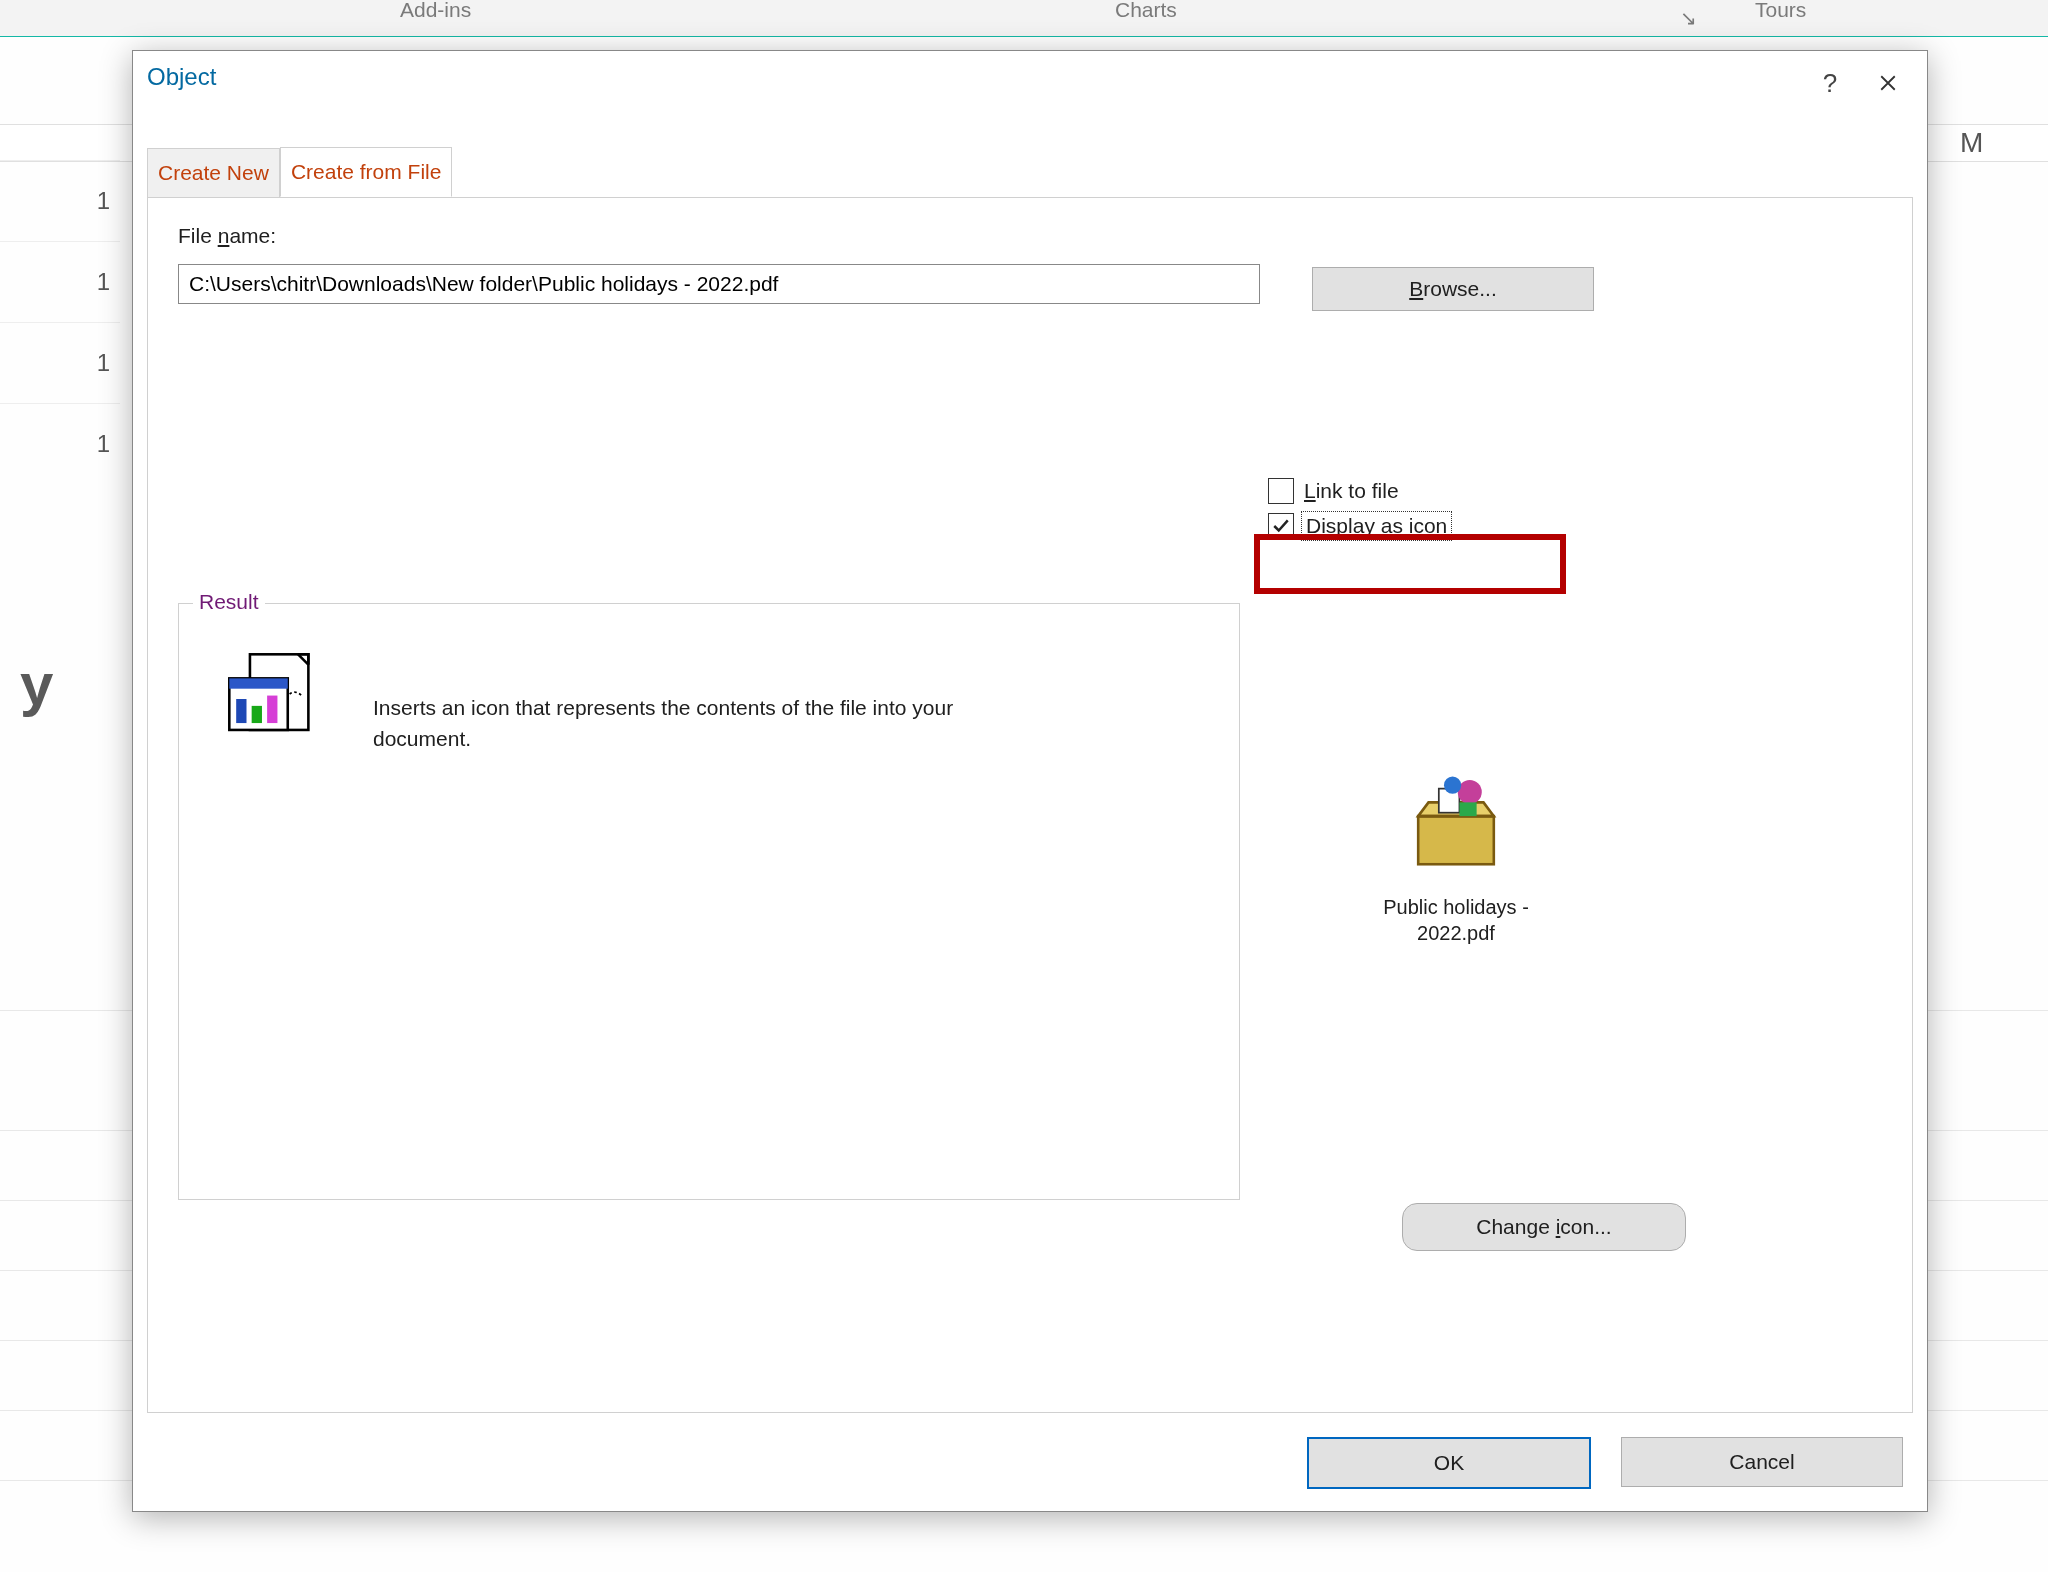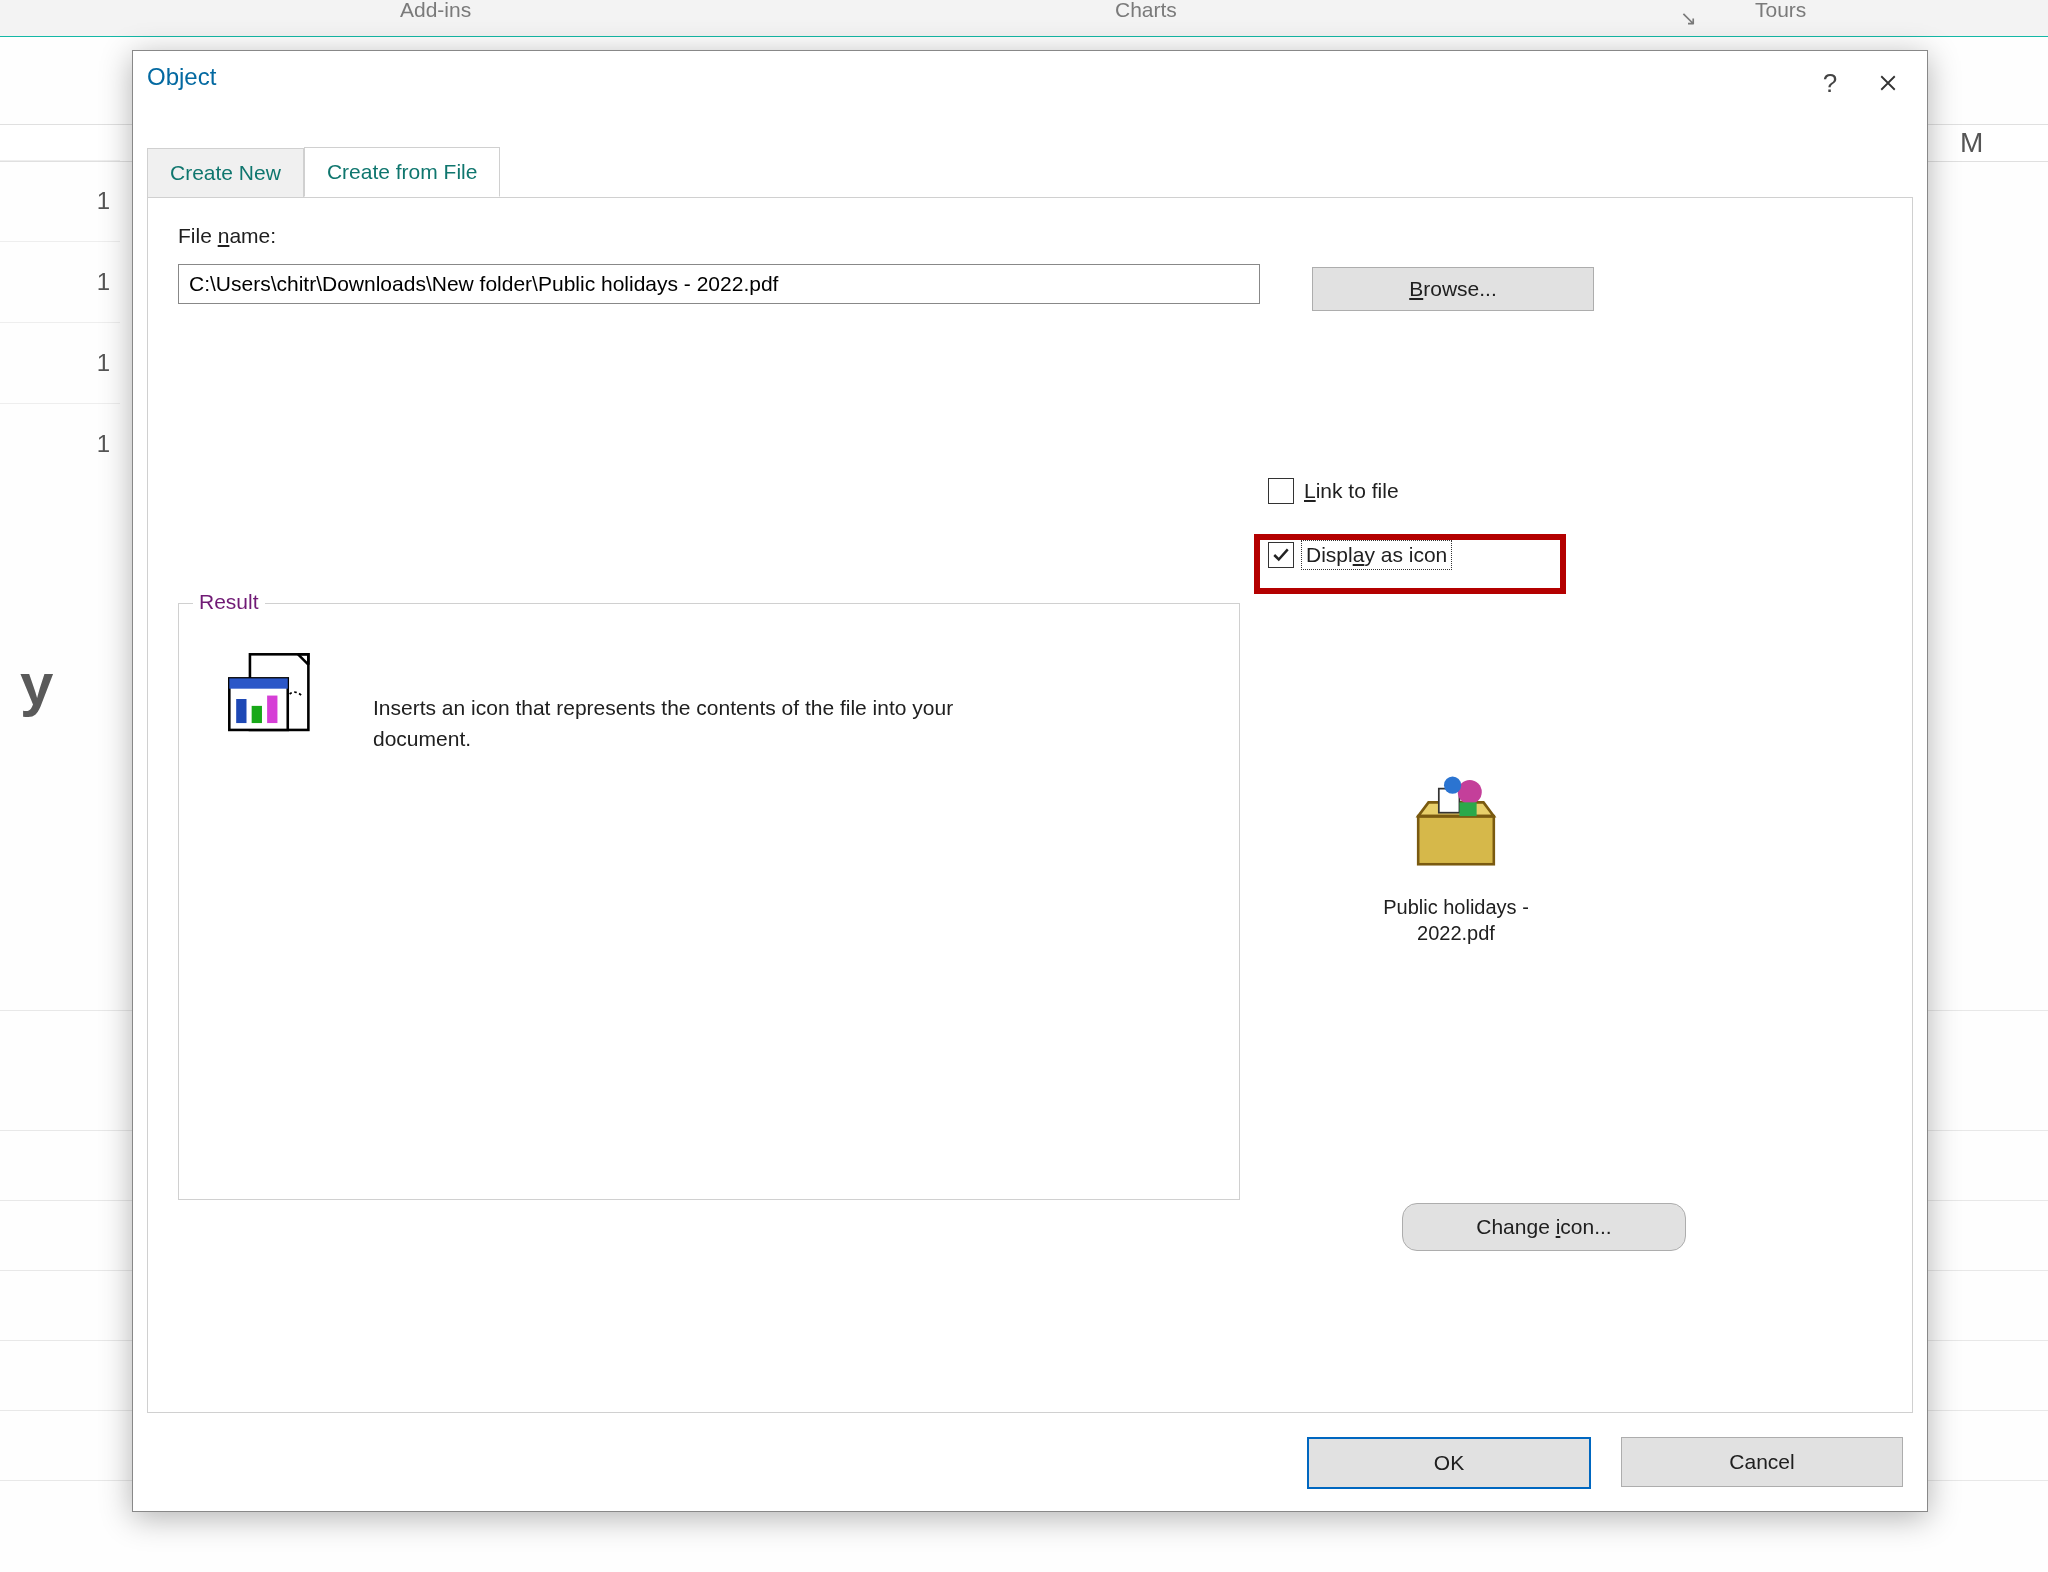--- a/index.html
+++ b/index.html
@@ -18,38 +18,38 @@
   .bg .grid .gh{position:absolute;left:0;right:0;height:1px;background:#e8e8e8;}
 
   
   .dlg{position:absolute;left:132px;top:50px;width:1794px;height:1460px;background:#fff;border:1px solid #888;box-shadow:0 6px 30px rgba(0,0,0,.3);}
   .titlebar{display:flex;align-items:flex-start;height:60px;padding:12px 10px 0 14px;}
   .title{flex:1;font-size:24px;color:#0369a1;}
   .titlebtn{width:58px;height:40px;display:flex;align-items:center;justify-content:center;font-size:26px;color:#444;}
 
   
   .tabs{position:absolute;left:14px;top:96px;display:flex;align-items:flex-end;}
-  .tab{padding:12px 22px;font-size:21px;color:#0f766e;}
+  .tab{padding:12px 10px;font-size:21px;color:#c2410c;}
   .tab.inactive{background:#f0f0f0;border:1px solid #d0d0d0;border-bottom:none;}
   .tab.active{background:#fff;border:1px solid #d0d0d0;border-bottom:1px solid #fff;position:relative;z-index:2;}
 
   .page{position:absolute;left:14px;right:14px;top:146px;bottom:98px;border:1px solid #d0d0d0;background:#fff;padding:26px 30px;}
 
   .lbl{font-size:21px;margin-bottom:8px;}
   .row1{display:flex;align-items:center;gap:52px;}
   .txt{flex:0 0 1060px;height:38px;border:1px solid #888;padding:0 10px;font-size:21px;background:#fff;}
   .btn{background:#e1e1e1;border:1px solid #adadad;height:42px;font-size:21px;display:flex;align-items:center;justify-content:center;cursor:default;margin-top:11px;}
   .btn.browse{width:280px;}
   .u{text-decoration:underline;}
 
   .chk{display:flex;align-items:center;gap:10px;font-size:21px;}
   .chk .box{width:24px;height:24px;border:1px solid #333;background:#fff;display:flex;align-items:center;justify-content:center;}
   .chk .box svg{width:18px;height:18px;}
   .chk.focus .dotted{outline:1px dotted #333;outline-offset:2px;padding:0 2px;}
-  .opts{position:absolute;left:1120px;top:280px;display:flex;flex-direction:column;gap:38px;}
+  .opts{position:absolute;left:1120px;top:280px;display:flex;flex-direction:column;gap:9px;}
   .hl{position:absolute;left:1106px;top:336px;width:300px;height:48px;border:6px solid #b40000;pointer-events:none;}
 
   .resultbox{position:absolute;left:30px;top:405px;width:1060px;height:595px;border:1px solid #d0d0d0;}
   .resultbox .legend{position:absolute;top:-14px;left:14px;background:#fff;padding:0 6px;font-size:21px;color:#701a75;}
   .resultbox .inner{display:flex;gap:44px;padding:40px 28px;align-items:flex-end;}
   .docicon{width:110px;height:110px;position:relative;flex:0 0 auto;margin-left:12px;}
   .desc{font-size:21px;line-height:1.45;max-width:640px;}
 
   .preview{position:absolute;left:1198px;top:570px;width:220px;text-align:center;}
   .preview .cap{margin-top:16px;font-size:20px;line-height:1.3;}

